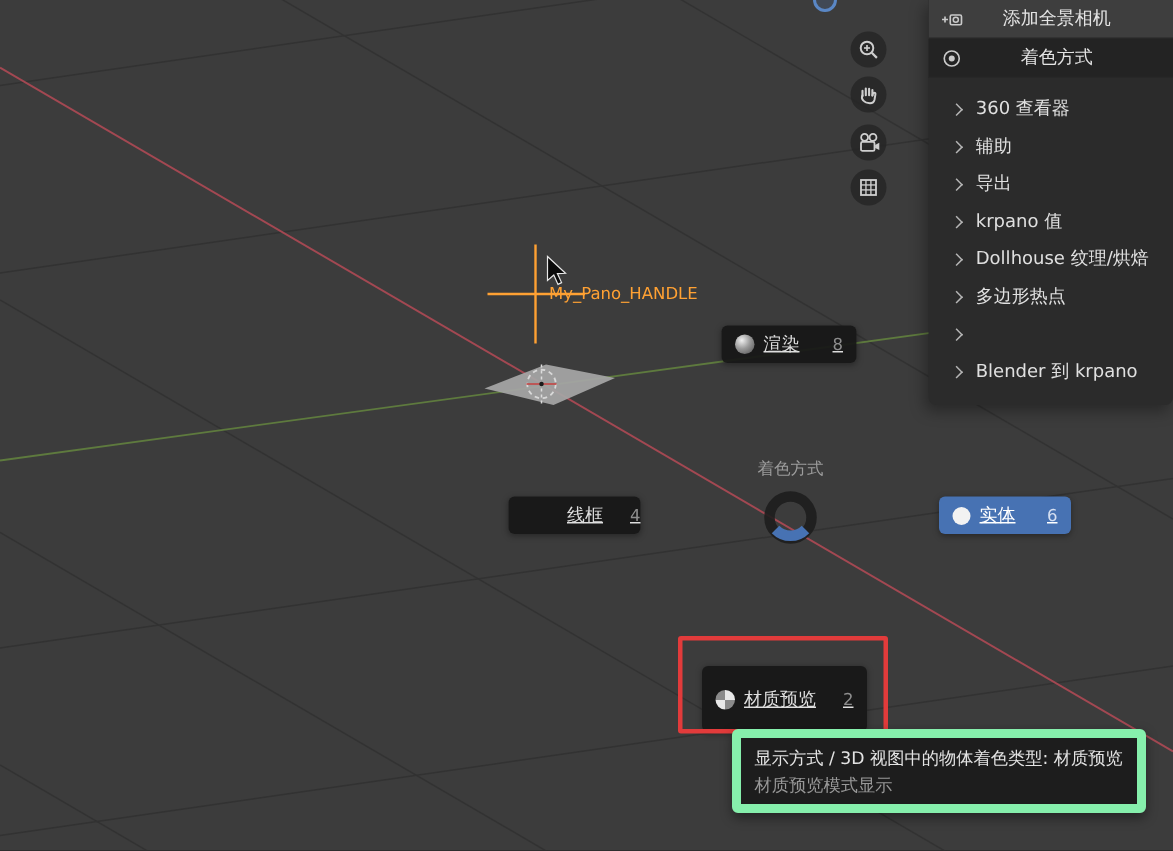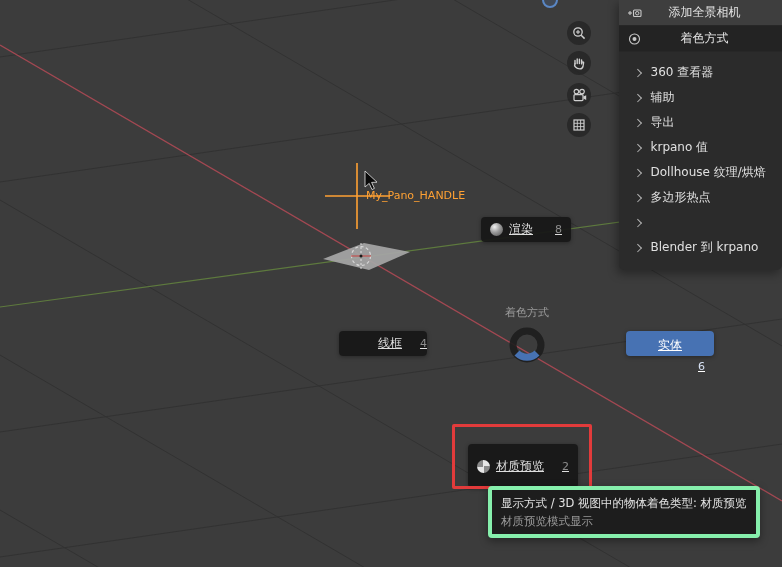--- a/index.html
+++ b/index.html
@@ -20,29 +20,29 @@
 
   
   .pie-title{position:absolute;left:462px;top:305px;width:130px;text-align:center;font-size:11px;color:#9c9c9c;z-index:5;}
   .pie-ring{position:absolute;left:505px;top:324px;z-index:5;}
   .pie-btn{position:absolute;height:25px;display:flex;align-items:center;gap:6px;padding:0 9px;background:rgba(23,23,23,.94);border-radius:4px;color:#dedede;font-size:12px;z-index:5;box-shadow:0 1px 4px rgba(0,0,0,.35);white-space:nowrap;text-decoration:underline;}
   .pie-btn .num{margin-left:auto;color:#8d8d8d;font-size:11px;padding-left:12px;}
   .pie-btn.selected{background:#4772b3;color:#fff;}
   .pie-btn.selected .num{color:#d6e0f2;}
   .pie-rendered{left:481px;top:217px;width:90px;}
   .pie-wire{left:339px;top:331px;width:88px;padding-left:33px;}
-  .pie-solid{left:626px;top:331px;width:88px;flex-direction:column;}
+  .pie-solid{left:626px;top:331px;width:88px;}
   .pie-material{left:468px;top:444px;width:110px;height:44px;}
   .ic-sphere-render{width:13px;height:13px;border-radius:50%;background:radial-gradient(circle at 35% 30%,#f0f0f0,#9a9a9a 45%,#4c4c4c);}
   .ic-sphere-solid{width:12px;height:12px;border-radius:50%;background:#f2f2f2;}
   .ic-sphere-material{width:13px;height:13px;border-radius:50%;background:conic-gradient(#e8e8e8 0 25%,#8a8a8a 0 50%,#e8e8e8 0 75%,#8a8a8a 0);}
 
   .annotation-rect{position:absolute;left:452px;top:424px;width:140px;height:65px;border:3px solid #e23b3b;border-radius:2px;z-index:6;}
 
-  .tooltip{position:absolute;left:488px;top:486px;background:rgba(28,28,28,.96);border:4px solid #86efac;border-radius:4px;padding:5px 9px;z-index:8;white-space:nowrap;box-shadow:0 3px 8px rgba(0,0,0,.4);}
+  .tooltip{position:absolute;left:488px;top:486px;background:rgba(28,28,28,.96);border:6px solid #86efac;border-radius:4px;padding:5px 9px;z-index:8;white-space:nowrap;box-shadow:0 3px 8px rgba(0,0,0,.4);}
   .tooltip .l1{font-size:11.5px;color:#e3e3e3;line-height:1.55;}
   .tooltip .l2{font-size:11.5px;color:#989898;line-height:1.45;}
 
   
   .sidebar{position:absolute;top:0;right:0;width:163px;background:#2b2b2b;z-index:7;border-radius:0 0 5px 5px;overflow:hidden;box-shadow:-2px 4px 10px rgba(0,0,0,.35);}
   .sb-btn{height:26px;display:flex;align-items:center;background:#3e3e3e;border-bottom:1px solid #272727;padding:0 8px;}
   .sb-btn.active{background:#232323;}
   .sb-btn .icn{width:20px;display:flex;align-items:center;color:#c9c9c9;}
   .sb-btn .lbl{flex:1;text-align:center;font-size:12px;color:#e4e4e4;padding-right:12px;}
   .sb-sections{padding:8px 0 10px;}

